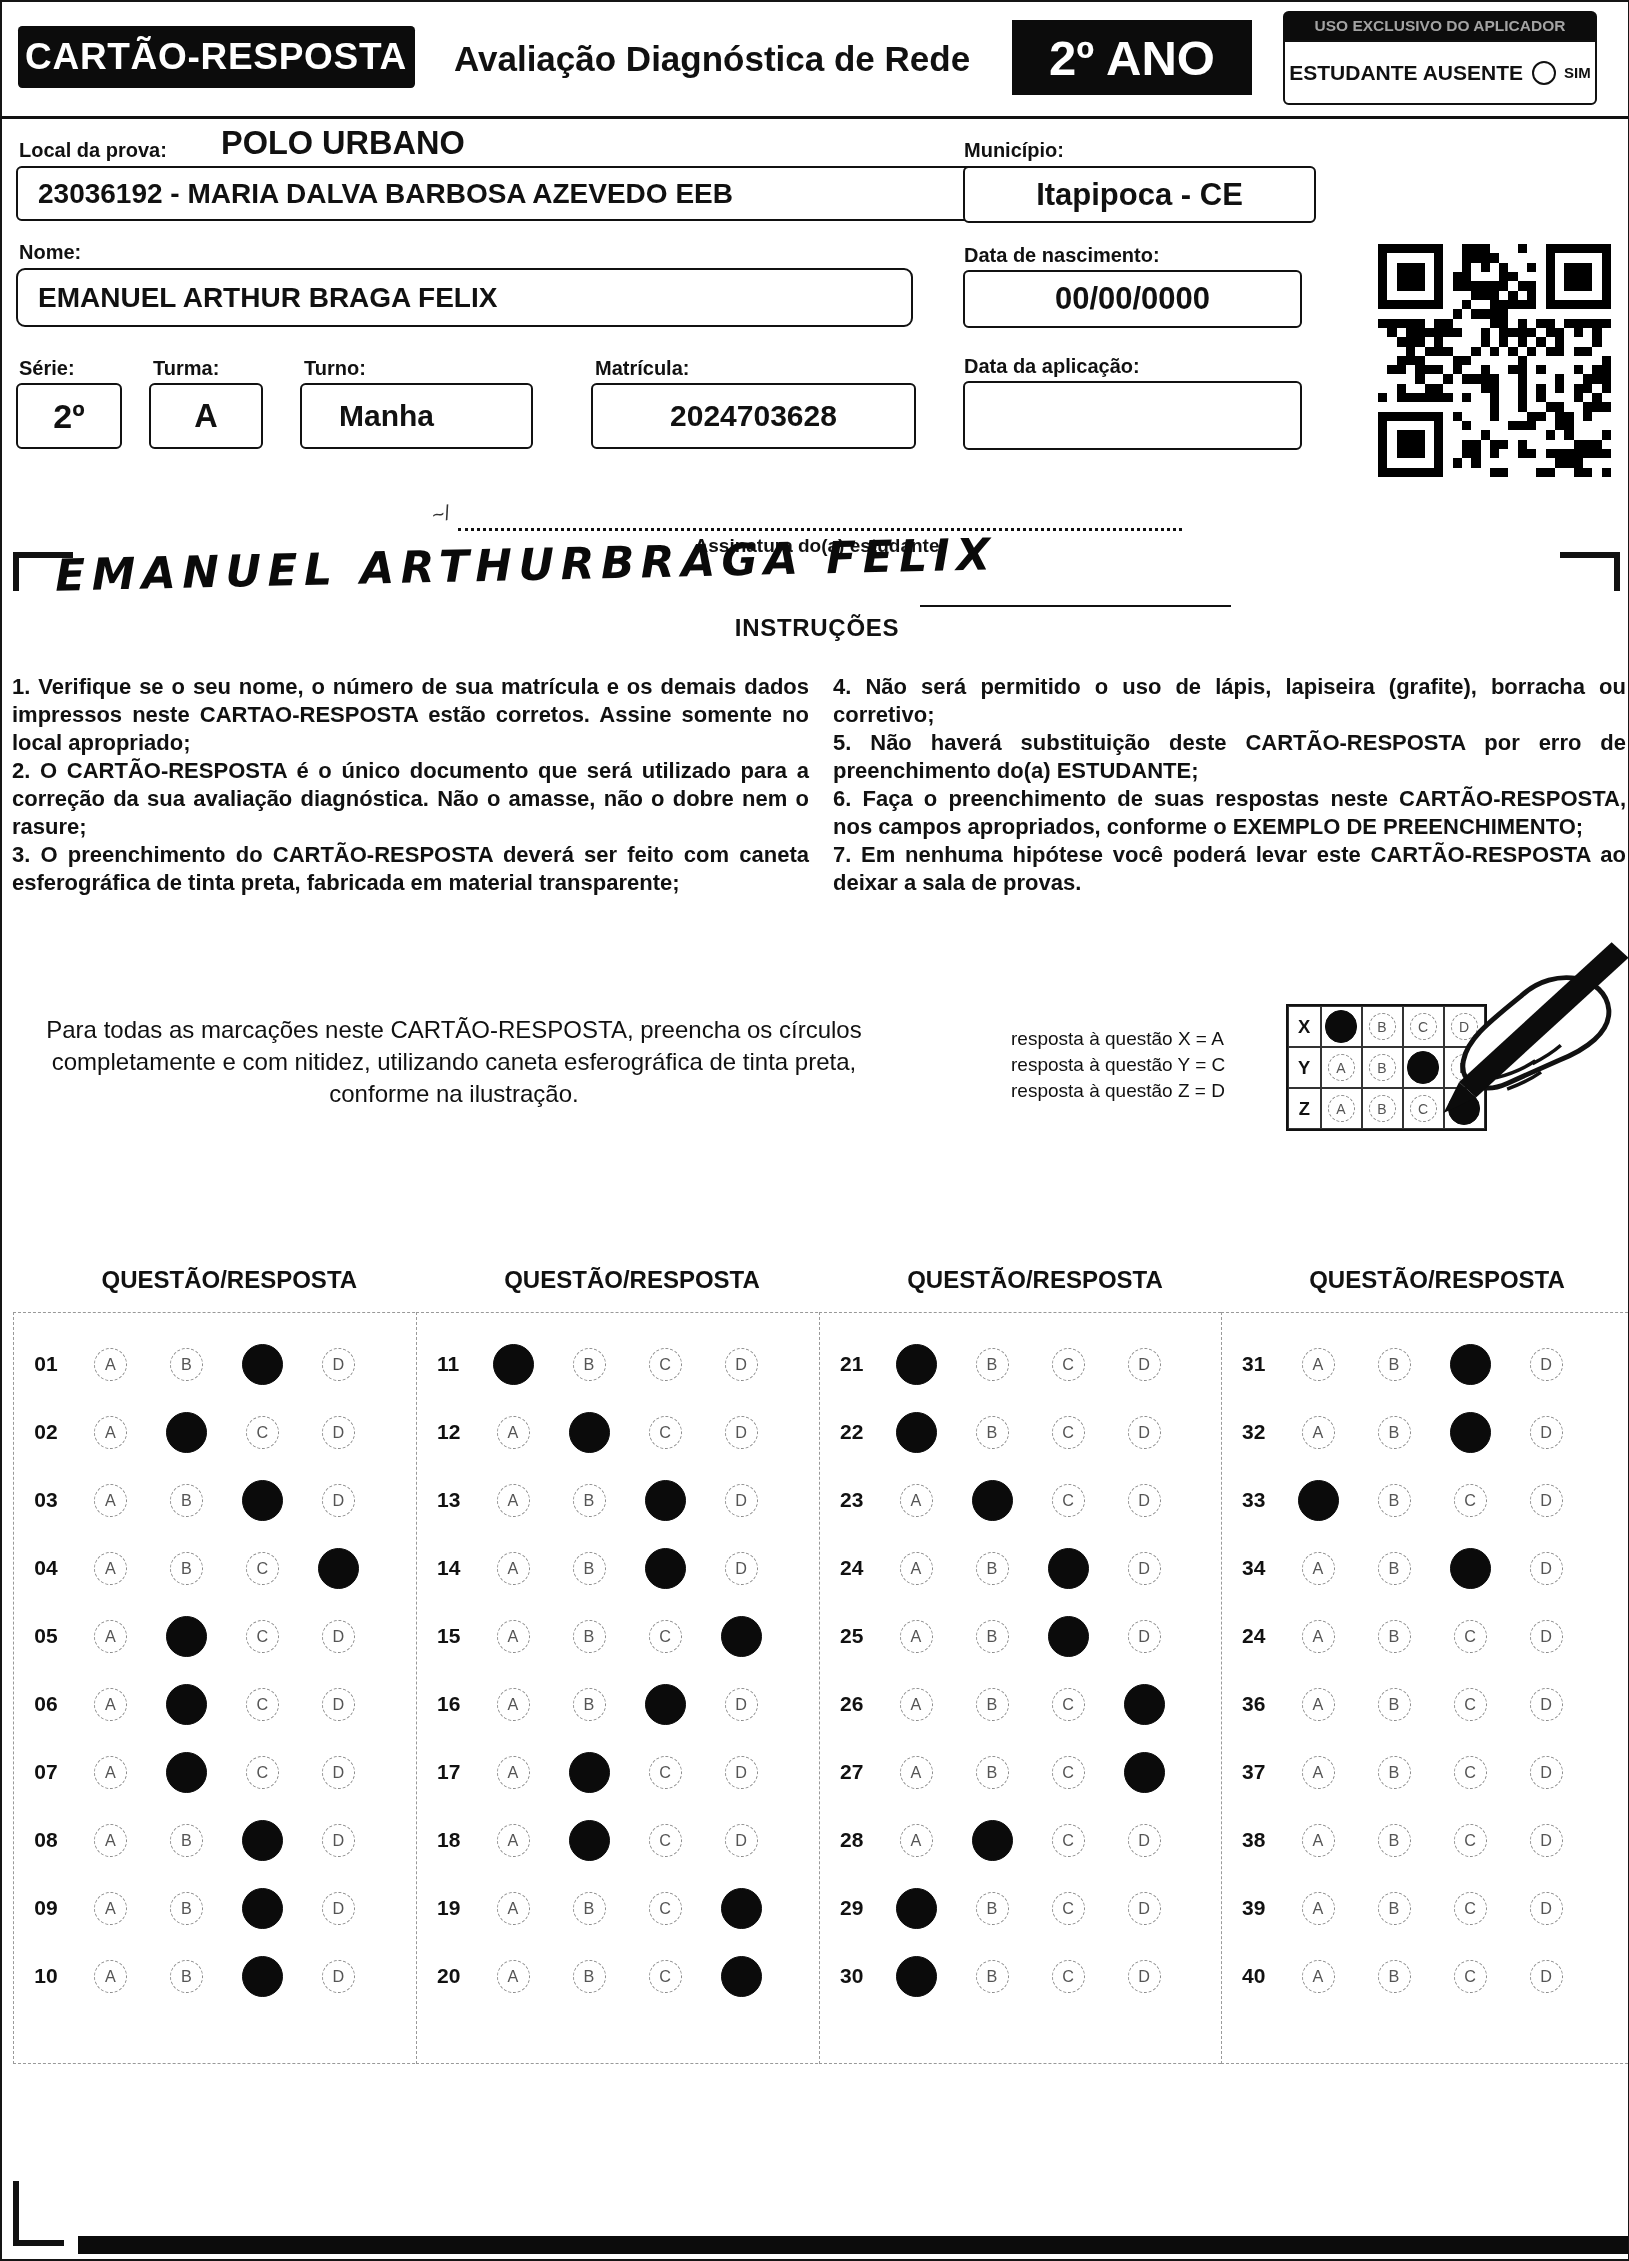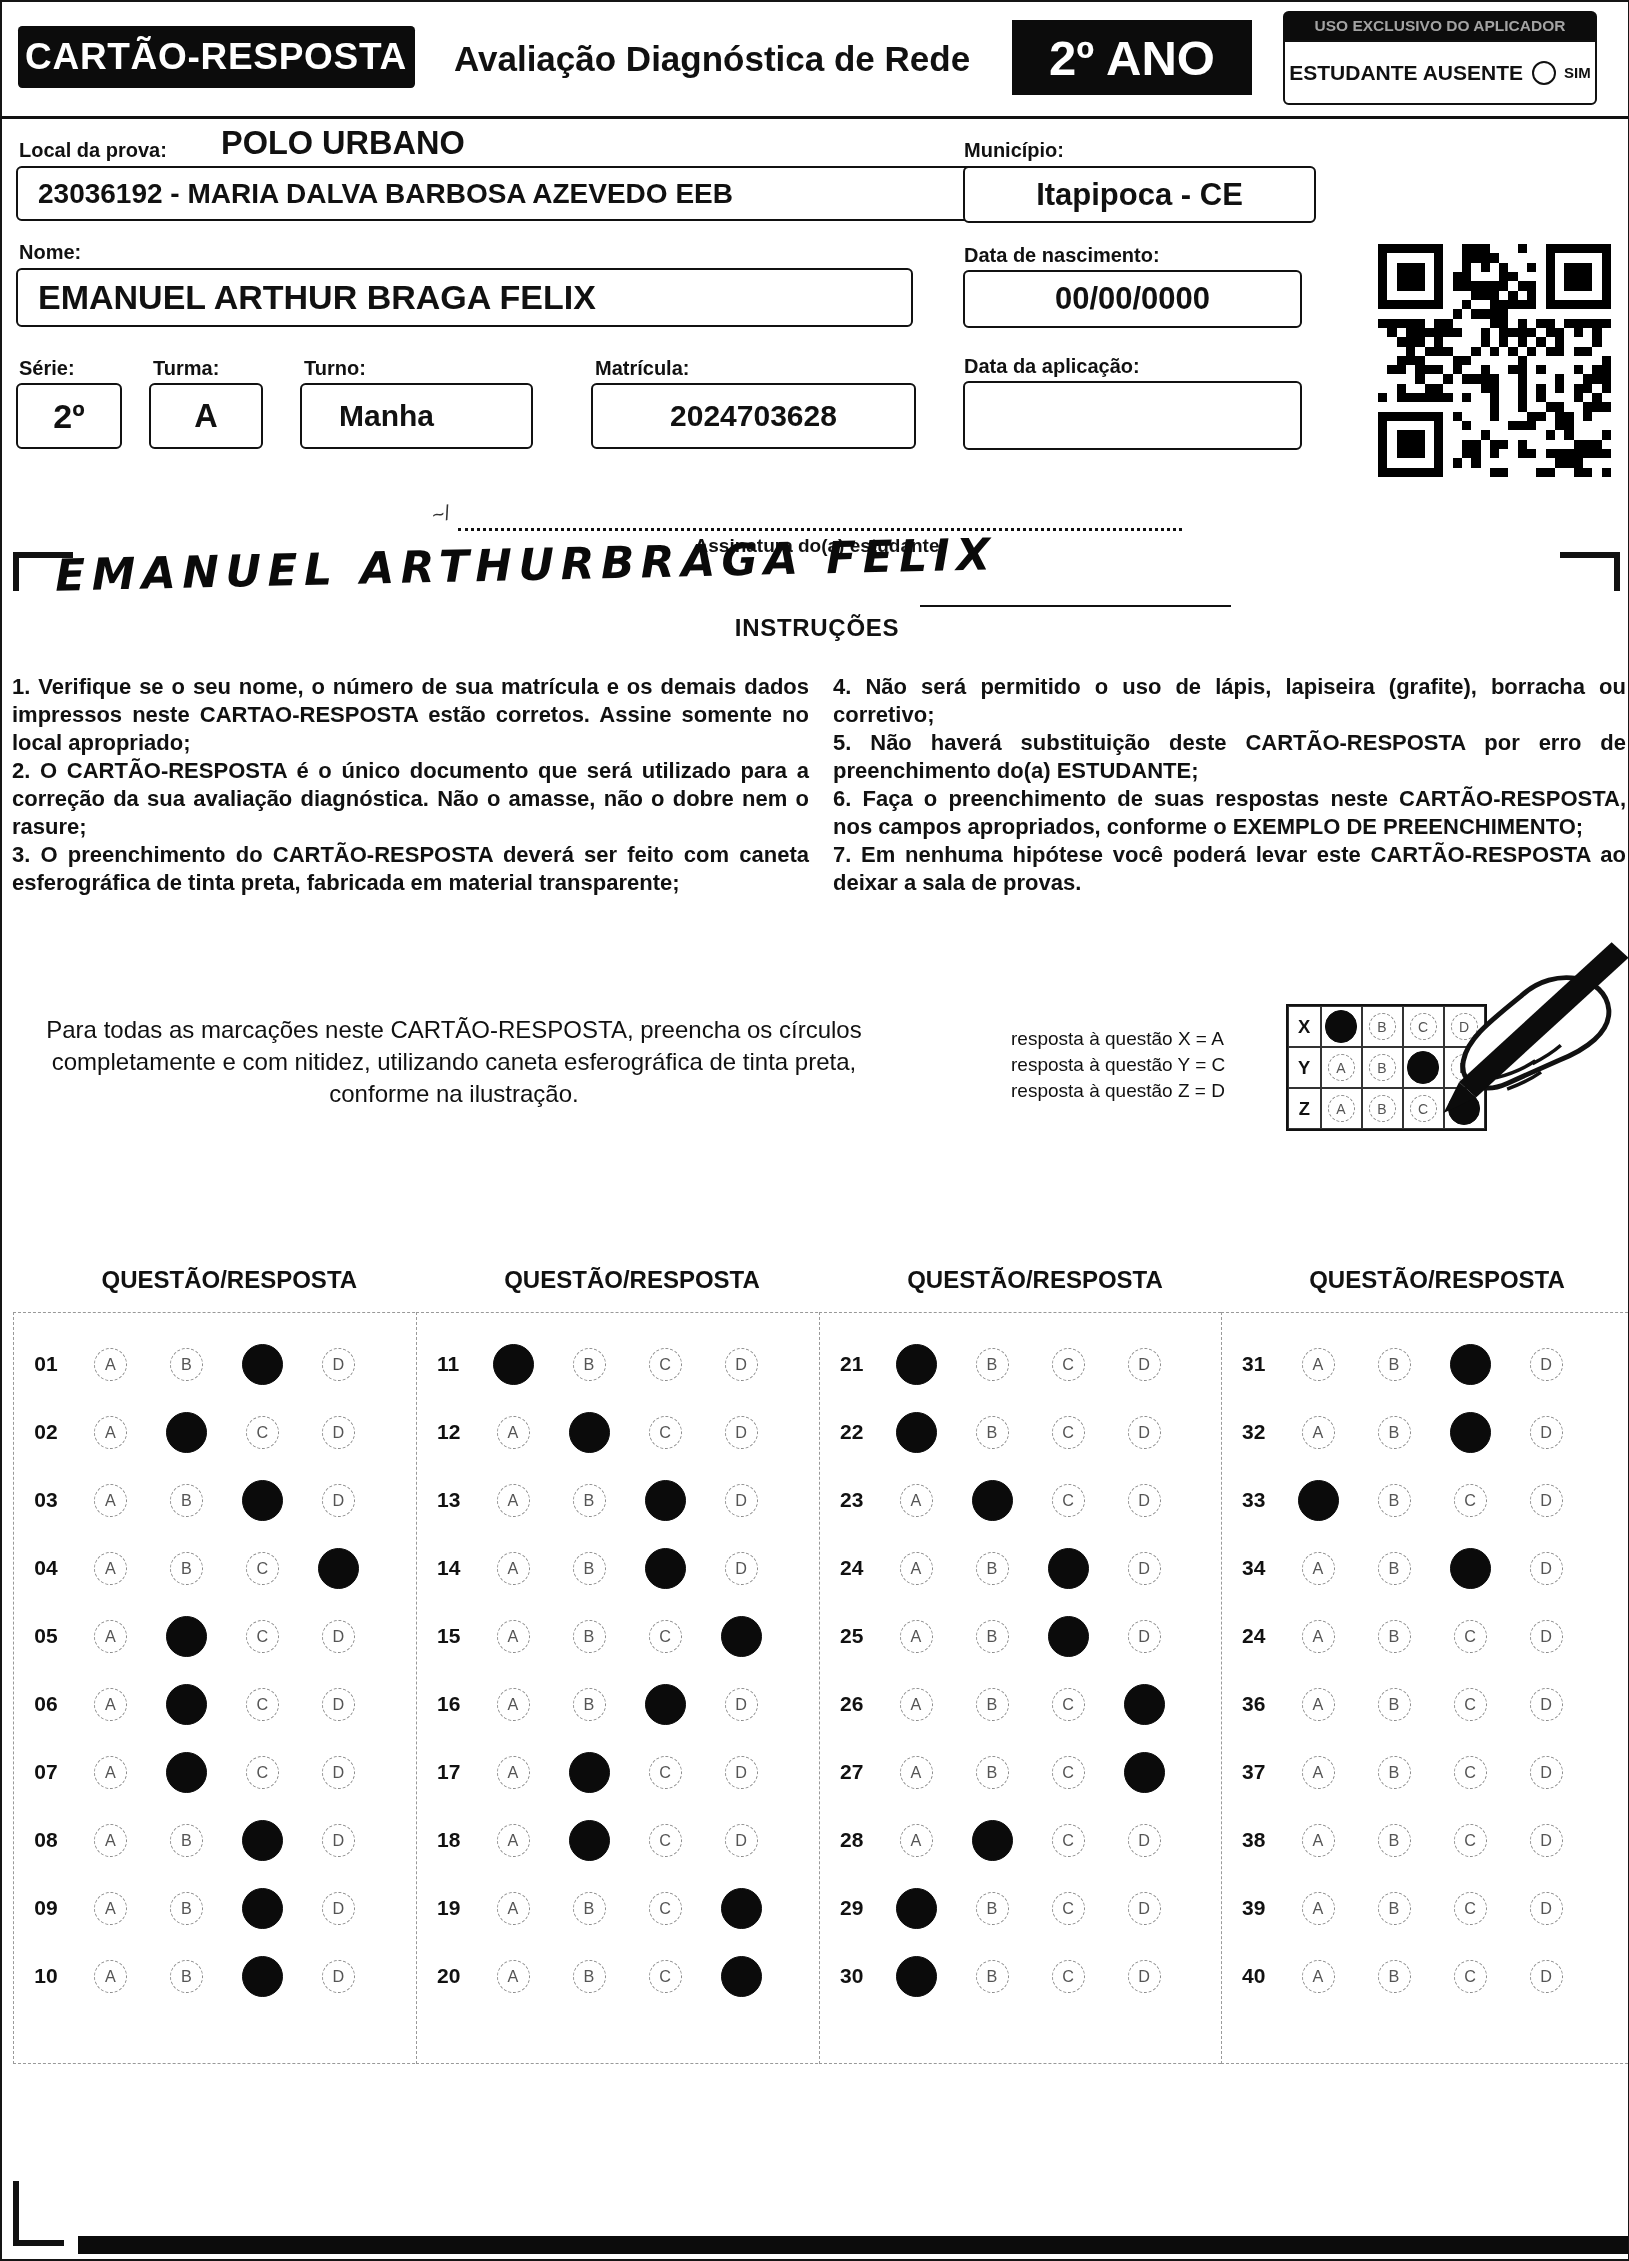--- a/index.html
+++ b/index.html
@@ -32,21 +32,21 @@
   .absent-circle { width:24px; height:24px; border:2.1px solid #111; border-radius:50%; display:inline-block; }
   .sim-label { font-weight:700; font-size:15px; }
   .header-line { left:0; top:114px; width:1630px; height:2.8px; background:#111; }
 
   
   .lbl { font-weight:700; font-size:20px; white-space:nowrap; }
   .fbox { border:2.1px solid #111; border-radius:5.7px; background:#fff; display:flex; align-items:center; font-weight:700; }
   .local-value { left:219px; top:123px; font-size:32.5px; font-weight:700; }
   .school-box { left:14px; top:164px; width:1027px; height:55px; font-size:28px; padding-left:20px; }
   .municipio-box { left:961px; top:164px; width:353px; height:57px; font-size:31px; justify-content:center; }
-  .nome-box { left:14px; top:266px; width:897px; height:59px; font-size:34px; padding-left:20px; }
+  .nome-box { left:14px; top:266px; width:897px; height:59px; font-size:28px; padding-left:20px;border-radius:9px; }
   .nascimento-box { left:961px; top:268px; width:339px; height:58px; font-size:31px; justify-content:center; }
   .serie-box { left:14px; top:381px; width:106px; height:66px; font-size:34px; justify-content:center; }
   .turma-box { left:147px; top:381px; width:114px; height:66px; font-size:32.5px; justify-content:center; }
   .turno-box { left:298px; top:381px; width:233px; height:66px; font-size:30px; padding-left:37px; }
   .matricula-box { left:589px; top:381px; width:325px; height:66px; font-size:30px; justify-content:center; }
   .aplicacao-box { left:961px; top:379px; width:339px; height:69px; }
   .qr-wrap { left:1376px; top:242px; width:233px; height:233px; }
 
   
   .squiggle { left:430px; top:500px; font-size:21px; transform:rotate(-12deg); color:#333; }

